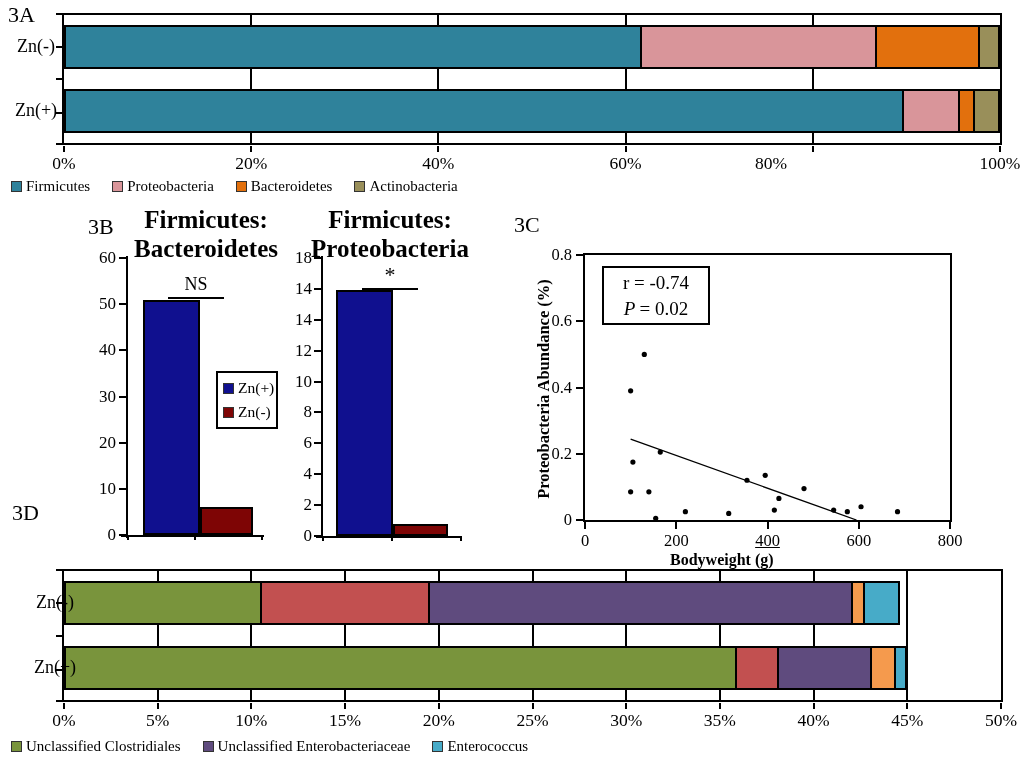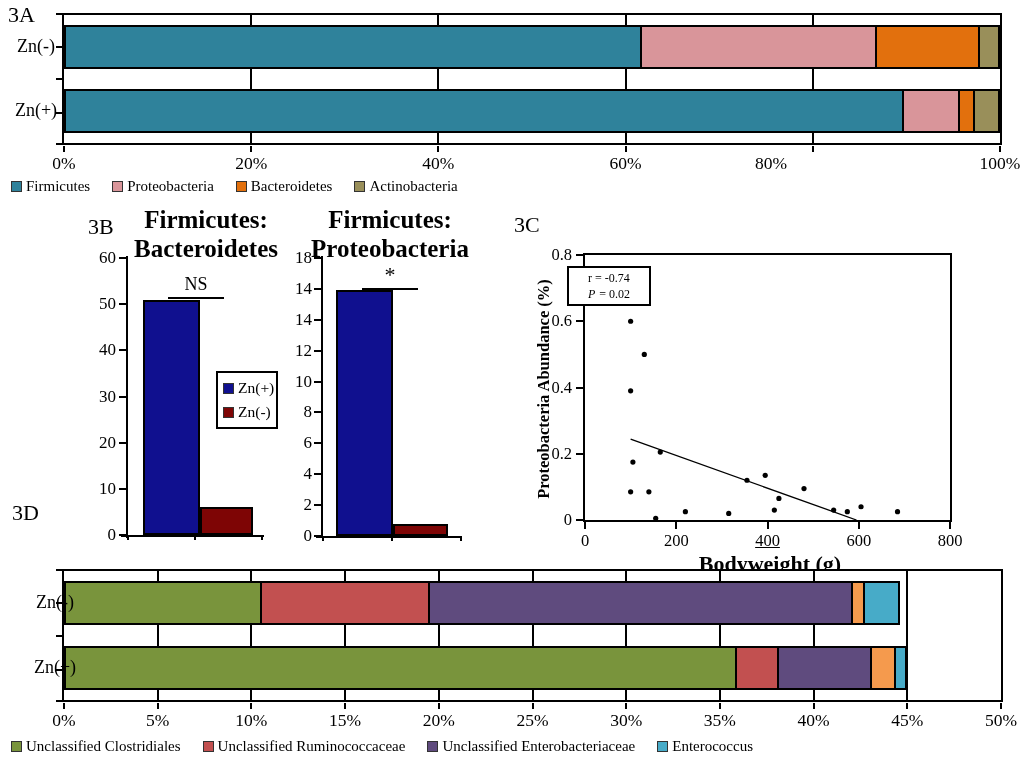--- a/index.html
+++ b/index.html
@@ -30,23 +30,23 @@
   .downtick{position:absolute;width:2px;height:5px;background:#000;}
   .annot-line{position:absolute;height:2px;background:#000;}
   .annot-text{position:absolute;text-align:center;font-size:18px;}
   .legend-box{position:absolute;border:2px solid #000;display:flex;flex-direction:column;
               justify-content:space-evenly;padding-left:5px;box-sizing:border-box;background:#fff;}
   .legend-box .legend-item{margin:0;}
   .legend-box .legend-label{font-size:15.5px;}
   
   .c-ylabel{position:absolute;left:404px;top:379px;width:280px;text-align:center;font-weight:bold;
             font-size:16.5px;transform:rotate(-90deg);}
-  .c-xlabel{position:absolute;left:670px;top:551px;width:200px;text-align:center;font-weight:bold;font-size:22px;}
-  .c-annot{position:absolute;left:567px;top:266px;width:80px;border:2px solid #000;text-align:center;
-           font-size:12px;line-height:1.35;padding:2px 0;background:#fff;}
+  .c-xlabel{position:absolute;left:670px;top:551px;width:200px;font-weight:bold;font-size:16px;}
+  .c-annot{position:absolute;left:602px;top:266px;width:80px;border:2px solid #000;text-align:center;
+           font-size:19px;line-height:1.35;padding:2px 12px;background:#fff;}
   .c-annot .it{font-style:italic;margin-right:4px;}
   .c-yticklabel{position:absolute;text-align:right;font-size:16.5px;}
   .c-xticklabel{position:absolute;text-align:center;width:50px;font-size:16.5px;}
   svg{position:absolute;left:0;top:0;}
 </style>
 </head>
 <body>
 
 <div class="canvas">
 
@@ -190,24 +190,20 @@
           <div class="seg" style="flex-grow: 2.2; background: rgb(194, 80, 80);"></div>
           <div class="seg" style="flex-grow: 4.9; background: rgb(95, 75, 126);"></div>
           <div class="seg" style="flex-grow: 1.2; background: rgb(245, 154, 77);"></div>
           <div class="seg" style="flex-grow: 0.5; background: rgb(71, 171, 200);"></div>
         </div>
       </div>
     <div class="legend" id="legendD" style="top:738px;">
         <div class="legend-item">
           <div class="legend-swatch" style="background: rgb(121, 148, 60);"></div>
           <div class="legend-label">Unclassified Clostridiales</div>
-        </div>
-        <div class="legend-item">
-          <div class="legend-swatch" style="background: rgb(194, 80, 80);"></div>
-          <div class="legend-label">Unclassified Ruminococcaceae</div>
         </div>
         <div class="legend-item">
           <div class="legend-swatch" style="background: rgb(95, 75, 126);"></div>
           <div class="legend-label">Unclassified Enterobacteriaceae</div>
         </div>
         <div class="legend-item">
           <div class="legend-swatch" style="background: rgb(71, 171, 200);"></div>
           <div class="legend-label">Enterococcus</div>
         </div>
       </div>

